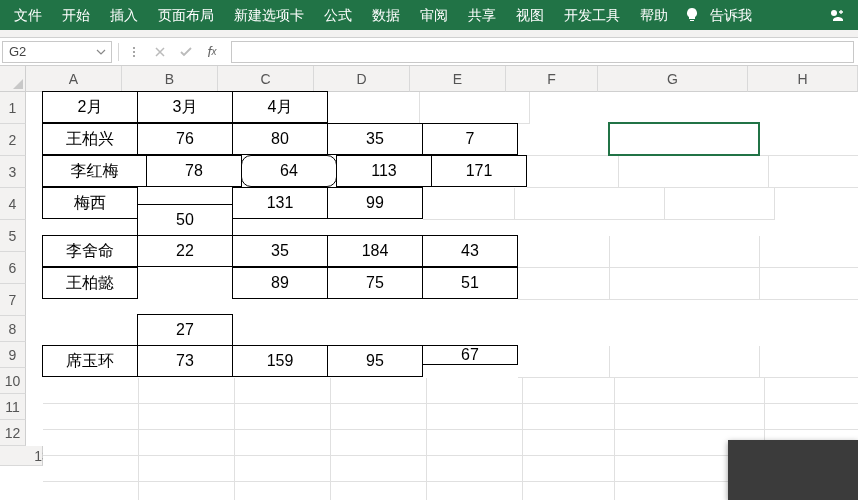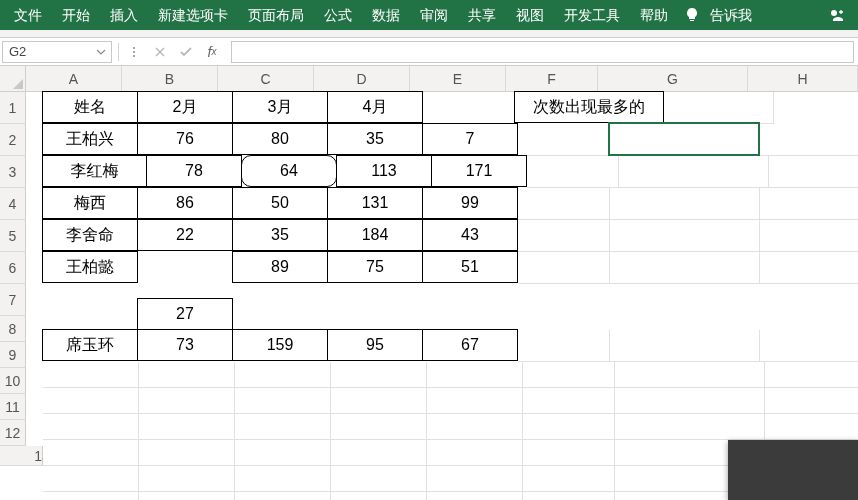--- a/index.html
+++ b/index.html
@@ -137,22 +137,22 @@
     box-shadow:0 2px 6px rgba(0,0,0,.4);
   }
 </style>
 </head>
 <body>
 
 <div class="ribbon">
   <div class="ribbon-tab">文件</div>
   <div class="ribbon-tab">开始</div>
   <div class="ribbon-tab">插入</div>
+  <div class="ribbon-tab">页面布局</div>
   <div class="ribbon-tab">新建选项卡</div>
-  <div class="ribbon-tab">页面布局</div>
   <div class="ribbon-tab">公式</div>
   <div class="ribbon-tab">数据</div>
   <div class="ribbon-tab">审阅</div>
   <div class="ribbon-tab">共享</div>
   <div class="ribbon-tab">视图</div>
   <div class="ribbon-tab">开发工具</div>
   <div class="ribbon-tab">帮助</div>
   <span class="bulb">
     <svg width="16" height="16" viewBox="0 0 16 16">
         <path fill="#fff" d="M8 1a5 5 0 0 0-3 9v2h6v-2a5 5 0 0 0-3-9zM6 13h4v1H6z"></path>
@@ -231,26 +231,24 @@
         <div class="row-h" style="height: 32px;">7</div>
         <div class="row-h" style="height: 26px;">8</div>
         <div class="row-h" style="height: 26px;">9</div>
         <div class="row-h" style="height: 26px;">10</div>
         <div class="row-h" style="height: 26px;">11</div>
         <div class="row-h" style="height: 26px;">12</div>
         <div class="row-h" style="height: 20px; padding-left: 42px;">13</div>
       </div>
     <div class="grid" id="grid">
         <div class="row">
-          <div class="cell b-all" style="width: 96px; height: 32px;">姓名</div>
           <div class="cell b-all" style="width: 96px; height: 32px;">2月</div>
           <div class="cell b-all" style="width: 96px; height: 32px;">3月</div>
           <div class="cell b-all" style="width: 96px; height: 32px;">4月</div>
           <div class="cell" style="width: 92px; height: 32px;"></div>
-          <div class="cell b-all" style="width: 150px; height: 32px;">次数出现最多的</div>
           <div class="cell" style="width: 110px; height: 32px;"></div>
         </div>
         <div class="row">
           <div class="cell b-all" style="width: 96px; height: 32px;">王柏兴</div>
           <div class="cell b-all" style="width: 96px; height: 32px;">76</div>
           <div class="cell b-all" style="width: 96px; height: 32px;">80</div>
           <div class="cell b-all" style="width: 96px; height: 32px;">35</div>
           <div class="cell b-all" style="width: 96px; height: 32px;">7</div>
           <div class="cell" style="width: 92px; height: 32px;"></div>
           <div class="cell b-all sel-cell" style="width: 150px; height: 32px;"></div>
@@ -261,22 +259,21 @@
           <div class="cell b-all" style="width: 96px; height: 32px;">78</div>
           <div class="cell b-all" style="width: 96px; height: 32px; border-radius: 10px;">64</div>
           <div class="cell b-all" style="width: 96px; height: 32px;">113</div>
           <div class="cell b-all" style="width: 96px; height: 32px;">171</div>
           <div class="cell" style="width: 92px; height: 32px;"></div>
           <div class="cell" style="width: 150px; height: 32px;"></div>
           <div class="cell" style="width: 110px; height: 32px;"></div>
         </div>
         <div class="row">
           <div class="cell b-all" style="width: 96px; height: 32px;">梅西</div>
-          <div class="cell b-all" style="width: 96px; height: 32px;">86</div>
-          <div class="cell b-all" style="width: 96px; height: 32px;">50</div>
+          <div class="cell b-all" style="width: 96px; height: 32px; margin-top: 16px;">50</div>
           <div class="cell b-all" style="width: 96px; height: 32px;">131</div>
           <div class="cell b-all" style="width: 96px; height: 32px;">99</div>
           <div class="cell" style="width: 92px; height: 32px;"></div>
           <div class="cell" style="width: 150px; height: 32px;"></div>
           <div class="cell" style="width: 110px; height: 32px;"></div>
         </div>
         <div class="row">
           <div class="cell b-all" style="width: 96px; height: 32px;">李舍命</div>
           <div class="cell b-all" style="width: 96px; height: 32px;">22</div>
           <div class="cell b-all" style="width: 96px; height: 32px;">35</div>
@@ -294,21 +291,21 @@
           <div class="cell b-all" style="width: 96px; height: 32px;">51</div>
           <div class="cell" style="width: 92px; height: 32px;"></div>
           <div class="cell" style="width: 150px; height: 32px;"></div>
           <div class="cell" style="width: 110px; height: 32px;"></div>
         </div>
         <div class="row">
           <div class="cell b-all" style="width: 96px; height: 32px;">席玉环</div>
           <div class="cell b-all" style="width: 96px; height: 32px; text-align: center;">73</div>
           <div class="cell b-all" style="width: 96px; height: 32px;">159</div>
           <div class="cell b-all" style="width: 96px; height: 32px;">95</div>
-          <div class="cell b-all" style="width: 96px; height: 32px;">67</div>
+          <div class="cell b-all" style="width: 96px; height: 20px;">67</div>
           <div class="cell" style="width: 92px; height: 32px;"></div>
           <div class="cell" style="width: 150px; height: 32px;"></div>
           <div class="cell" style="width: 110px; height: 32px;"></div>
         </div>
         <div class="row">
           <div class="cell" style="width: 96px; height: 26px;"></div>
           <div class="cell" style="width: 96px; height: 26px;"></div>
           <div class="cell" style="width: 96px; height: 26px;"></div>
           <div class="cell" style="width: 96px; height: 26px;"></div>
           <div class="cell" style="width: 96px; height: 26px;"></div>

